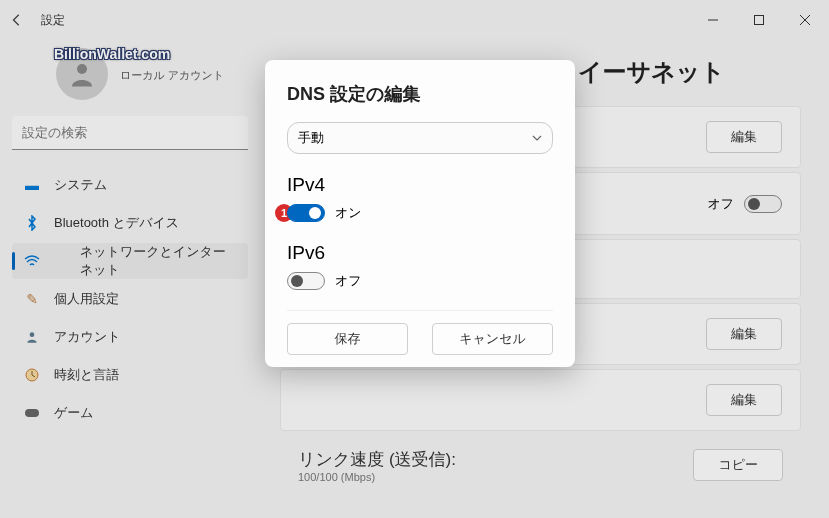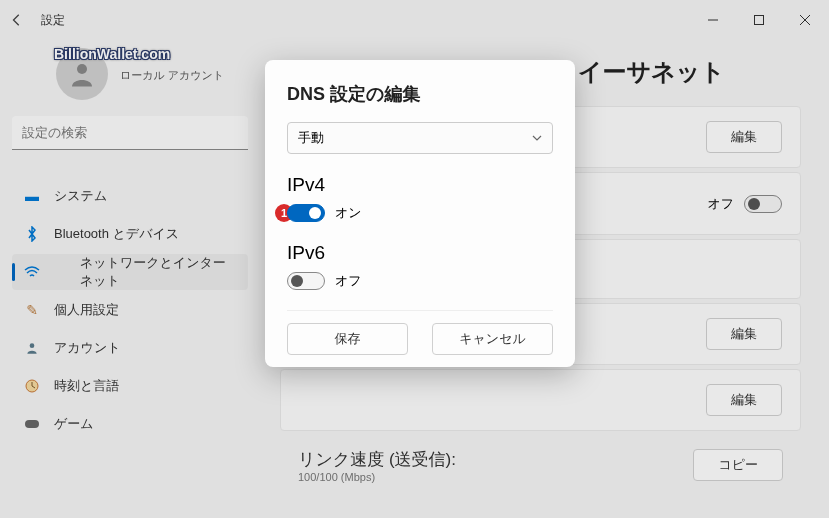--- a/index.html
+++ b/index.html
@@ -9,40 +9,40 @@
 .back-btn { width: 32px; height: 32px; display: flex; align-items: center; justify-content: center; border-radius: 4px; font-size: 16px; color: #444; }
 .title { font-size: 12px; margin-left: 8px; color: #333; }
 .win-controls { margin-left: auto; display: flex; }
 .win-btn { width: 46px; height: 32px; display: flex; align-items: center; justify-content: center; color: #333; }
 .content { display: flex; height: calc(100% - 40px); }
 .sidebar { width: 260px; padding: 0 12px; }
 .profile { display: flex; align-items: center; gap: 12px; padding: 8px 8px 16px; position: relative; margin-left: 36px; }
 .avatar { width: 52px; height: 52px; border-radius: 50%; background: #d0d0d0; display: flex; align-items: center; justify-content: center; color: #666; }
 .watermark { position: absolute; top: 6px; left: 6px; font-size: 14px; font-weight: bold; color: #fff; text-shadow: -1px -1px 0 #2a3a6a, 1px -1px 0 #2a3a6a, -1px 1px 0 #2a3a6a, 1px 1px 0 #2a3a6a, 0 0 3px #000; }
 .profile-sub { font-size: 11px; color: #555; margin-top: 2px; }
-.search { width: 100%; height: 34px; border: none; border-bottom: 1px solid #888; background: #fbfbfb; padding: 0 10px; font-size: 13px; border-radius: 4px 4px 0 0; margin-bottom: 28px; }
+.search { width: 100%; height: 34px; border: none; border-bottom: 1px solid #888; background: #fbfbfb; padding: 0 10px; font-size: 13px; border-radius: 4px 4px 0 0; margin-bottom: 17px; }
 .nav-item { display: flex; align-items: center; gap: 14px; height: 36px; padding: 0 12px; border-radius: 4px; font-size: 13px; color: #333; margin-bottom: 2px; position: relative; }
 .nav-item.active { background: #eaeaea; gap: 40px; }
 .nav-item.active::before { content: ""; position: absolute; left: 0; top: 9px; width: 3px; height: 18px; background: #0067c0; border-radius: 2px; }
 .nav-icon { width: 16px; height: 16px; display: flex; align-items: center; justify-content: center; font-size: 14px; }
 .main { flex: 1; padding: 16px 28px 0 20px; overflow: hidden; }
 .breadcrumb { font-size: 24px; font-weight: 600; color: #222; margin-bottom: 18px; display: flex; align-items: center; gap: 10px; }
 .breadcrumb .ch { color: #888; font-weight: 400; }
 .panel-row { display: flex; align-items: center; justify-content: flex-end; padding: 14px 18px; background: #fbfbfb; border: 1px solid #e8e8e8; border-radius: 4px; margin-bottom: 4px; min-height: 60px; }
 .panel-row .left { margin-right: auto; font-size: 13px; color: #333; }
 .panel-row .sub { font-size: 11px; color: #777; }
 .btn { padding: 6px 24px; border: 1px solid #d0d0d0; background: #fdfdfd; border-radius: 4px; font-size: 13px; color: #333; }
 .toggle { width: 38px; height: 18px; border-radius: 10px; border: 1px solid #888; background: #f5f5f5; position: relative; display: inline-block; vertical-align: middle; }
 .toggle::after { content: ""; position: absolute; width: 12px; height: 12px; border-radius: 50%; background: #555; top: 2px; left: 3px; }
 .toggle.on { background: #0067c0; border-color: #0067c0; }
 .toggle.on::after { background: #fff; left: auto; right: 3px; }
 
 .dialog { position: absolute; left: 265px; top: 60px; width: 310px; background: #fdfdfd; border-radius: 8px; box-shadow: 0 8px 30px rgba(0,0,0,0.25); z-index: 10; padding: 22px 22px 12px; }
 .dialog h2 { font-size: 18px; font-weight: 600; color: #222; margin-bottom: 16px; }
-.select { width: 100%; height: 32px; border: 1px solid #ccc; border-radius: 4px; background: #fbfbfb; padding: 0 10px; display: flex; align-items: center; justify-content: space-between; font-size: 13px; margin-bottom: 20px; }
+.select { width: 100%; height: 32px; border: 1px solid #ccc; border-radius: 12px; background: #fbfbfb; padding: 0 10px; display: flex; align-items: center; justify-content: space-between; font-size: 13px; margin-bottom: 20px; }
 .sect-label { font-size: 19px; font-weight: 400; margin-bottom: 8px; }
 .toggle-row { display: flex; align-items: center; gap: 10px; margin-bottom: 20px; position: relative; }
 .badge { position: absolute; left: -12px; top: 0px; width: 18px; height: 18px; border-radius: 9px; background: #d92b2b; color: #fff; font-size: 11px; font-weight: bold; display: flex; align-items: center; justify-content: center; }
 .dialog-btns { display: flex; gap: 24px; border-top: 1px solid #eee; padding-top: 12px; margin-top: 10px; }
 .dialog-btns .btn { flex: 1; text-align: center; }
 </style>
 </head>
 <body>
 
 <div class="titlebar">

